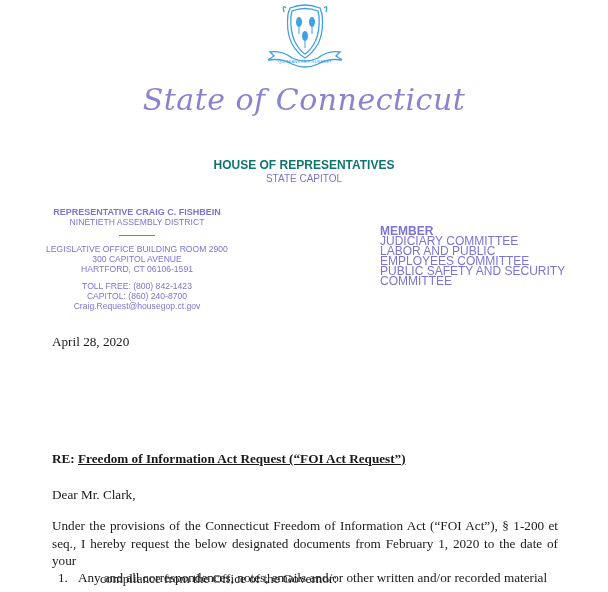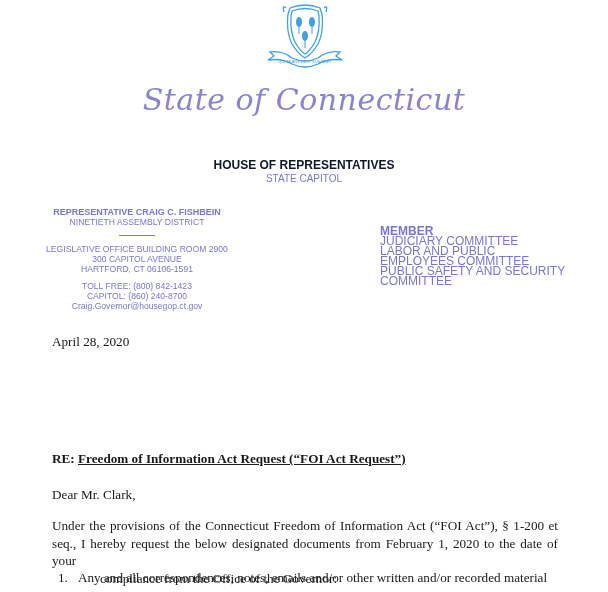--- a/index.html
+++ b/index.html
@@ -12,21 +12,21 @@
     .state-title {
       position: absolute; left: 0; width: 608px; top: 82px; text-align: center;
       font-family: "DejaVu Serif", serif; font-style: italic;
       font-size: 30px; color: #8a84d0; letter-spacing: 0.5px;
     }
 
     .sans { font-family: "Liberation Sans", sans-serif; }
 
     .house-title {
       position: absolute; left: 0; width: 608px; top: 158px; text-align: center;
-      font-size: 12px; font-weight: bold; color: #0f172a;
+      font-size: 12px; font-weight: bold; color: #0f766e;
     }
     .house-sub {
       position: absolute; left: 0; width: 608px; top: 173px; text-align: center;
       font-size: 10px; color: #7a74d4;
     }
 
     .rep-block {
       position: absolute; left: 32px; width: 210px; top: 207px; text-align: center;
       font-size: 8.6px; line-height: 10px; color: #7b74d6;
     }
@@ -90,21 +90,21 @@
   <div class="rep-block sans">
     <div class="name">REPRESENTATIVE CRAIG C. FISHBEIN</div>
     <div>NINETIETH ASSEMBLY DISTRICT</div>
     <div class="rep-rule"></div>
     <div>LEGISLATIVE OFFICE BUILDING ROOM 2900</div>
     <div>300 CAPITOL AVENUE</div>
     <div>HARTFORD, CT 06106-1591</div>
     <div class="gap"></div>
     <div>TOLL FREE: (800) 842-1423</div>
     <div>CAPITOL: (860) 240-8700</div>
-    <div>Craig.Governor@housegop.ct.gov</div>
+    <div>Craig.Request@housegop.ct.gov</div>
   </div>
 
   <div class="member-block sans">
     <div class="label">MEMBER</div>
     <div>JUDICIARY COMMITTEE</div>
     <div>LABOR AND PUBLIC EMPLOYEES COMMITTEE</div>
     <div>PUBLIC SAFETY AND SECURITY COMMITTEE</div>
   </div>
 
   <div class="body-text date">April 28, 2020</div>

